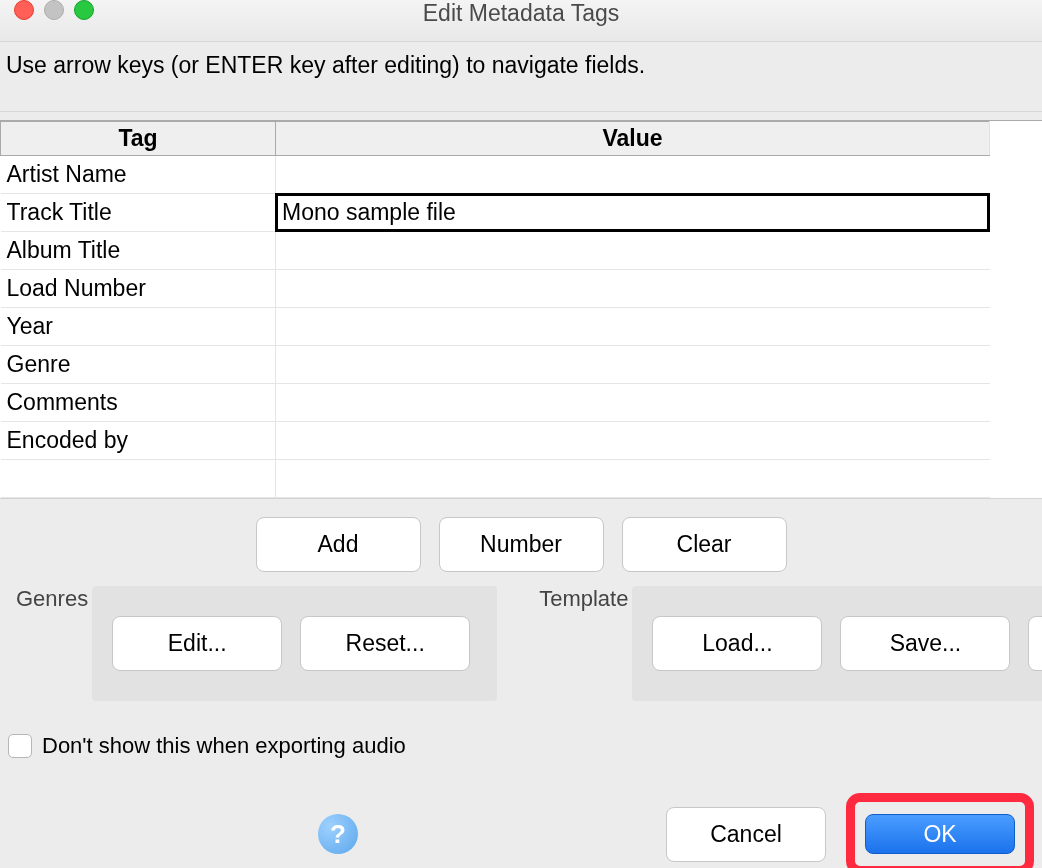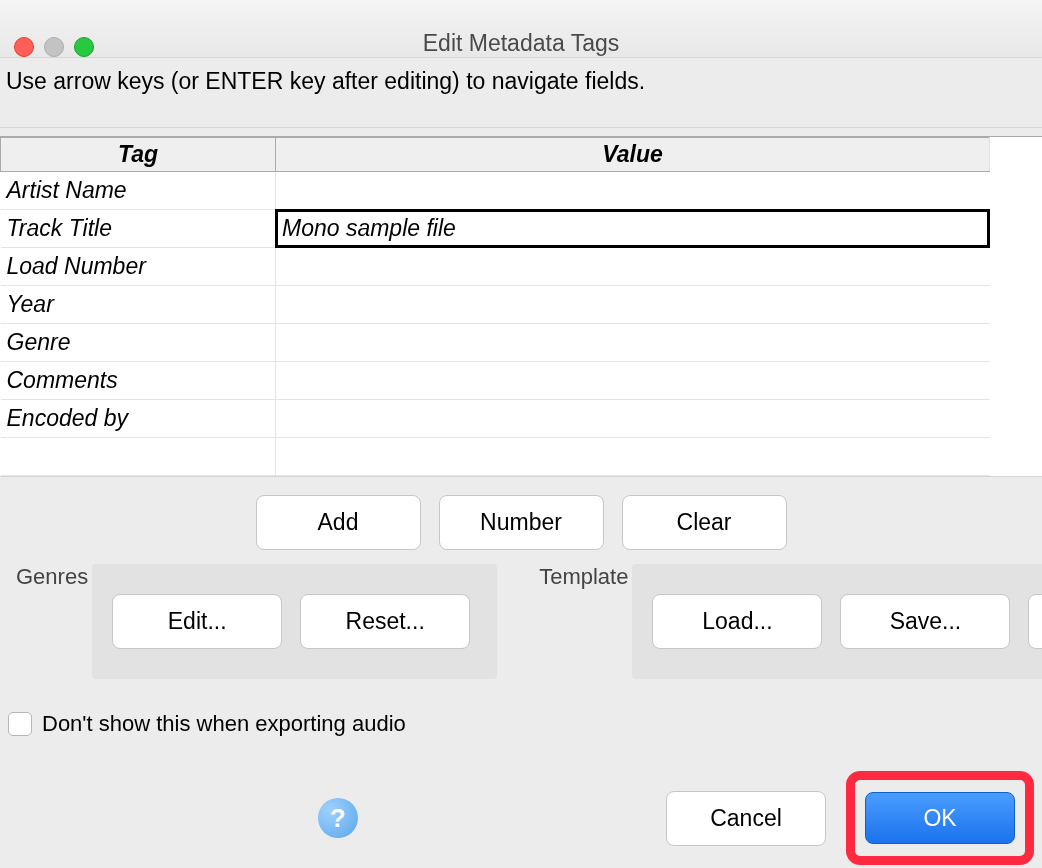--- a/index.html
+++ b/index.html
@@ -10,25 +10,25 @@
     body {
       font-family: -apple-system, "Helvetica Neue", Arial, sans-serif;
       font-size: 22px;
       background: #ececec;
       width: 1042px;
       height: 868px;
       overflow: hidden;
       color: #000;
     }
     .titlebar {
-      height: 58px;
+      height: 42px;
       background: linear-gradient(#f4f4f4, #e8e8e8);
       border-bottom: 1px solid #d6d6d6;
       display: flex;
-      align-items: flex-end;
+      align-items: flex-start;
       position: relative;
     }
     .window-controls {
       display: flex;
       align-items: center;
       gap: 10px;
       padding-left: 14px;
     }
     .win-btn {
       width: 20px;
@@ -54,21 +54,20 @@
     .table-wrap {
       background: #fff;
       border-top: 1px solid #aaa;
       border-bottom: 1px solid #d3d3d3;
       margin-top: 8px;
     }
     table {
       width: 990px;
       border-collapse: collapse;
       font-size: 23px;
-      font-style: italic;
     }
     th {
       background: #efefef;
       border-bottom: 1px solid #aaa;
       border-top: 1px solid #aaa;
       font-weight: 700;
       padding: 3px 6px;
       text-align: center;
       height: 32px;
     }
@@ -190,21 +189,21 @@
       padding: 12px 10px;
       display: flex;
       align-items: center;
       justify-content: center;
     }
     .btn-ok {
       background: linear-gradient(#4a9dff, #1b72ec);
       border: 1px solid #0f5fc9;
       color: #fff;
       min-width: 150px;
-      height: 52px;
+      height: 40px;
       border-radius: 8px;
       font-size: 23px;
       cursor: pointer;
     }
   </style>
 </head>
 <body>
 
 <div class="titlebar">
   <div class="window-controls">
@@ -226,20 +225,24 @@
       </tr>
     </thead>
     <tbody>
       <tr>
         <td class="tag-cell">Artist Name</td>
         <td class="value-cell"></td>
       </tr>
       <tr>
         <td class="tag-cell">Track Title</td>
         <td class="value-cell value-input-selected">Mono sample file</td>
+      </tr>
+      <tr>
+        <td class="tag-cell">Album Title</td>
+        <td class="value-cell"></td>
       </tr>
       <tr>
         <td class="tag-cell">Load Number</td>
         <td class="value-cell"></td>
       </tr>
       <tr>
         <td class="tag-cell">Year</td>
         <td class="value-cell"></td>
       </tr>
       <tr>

